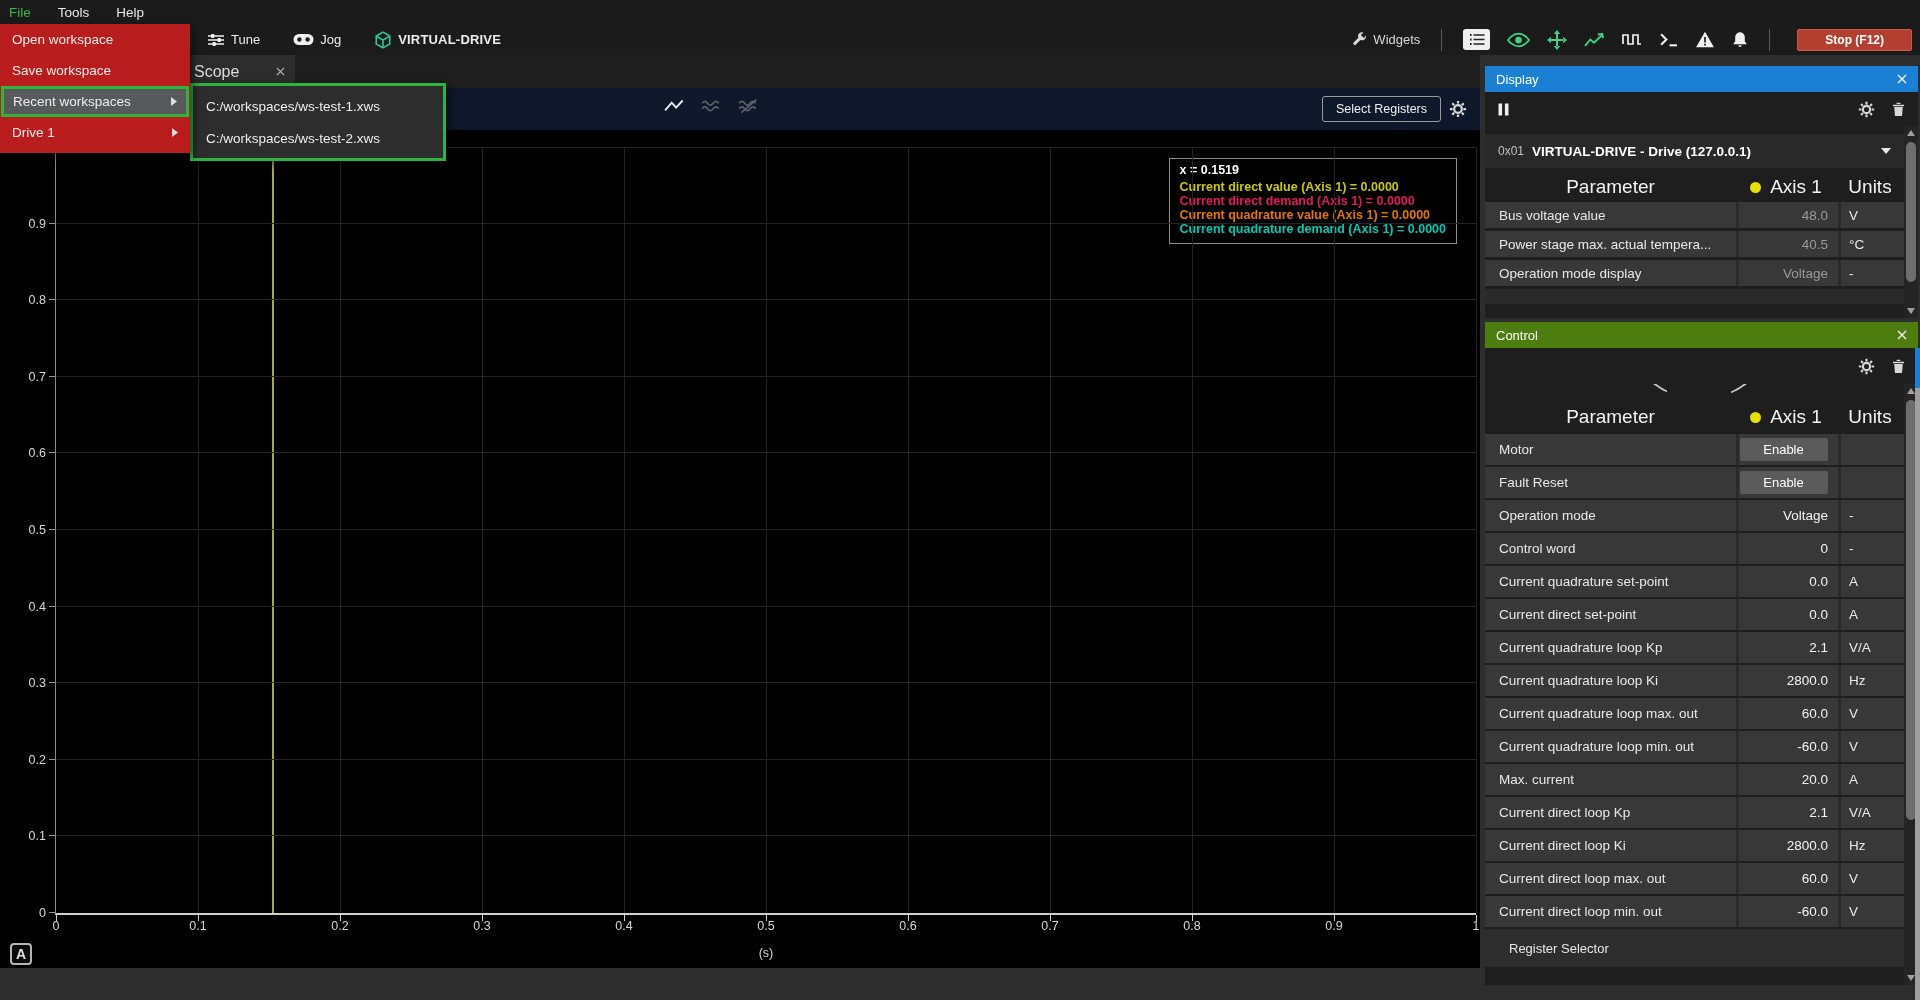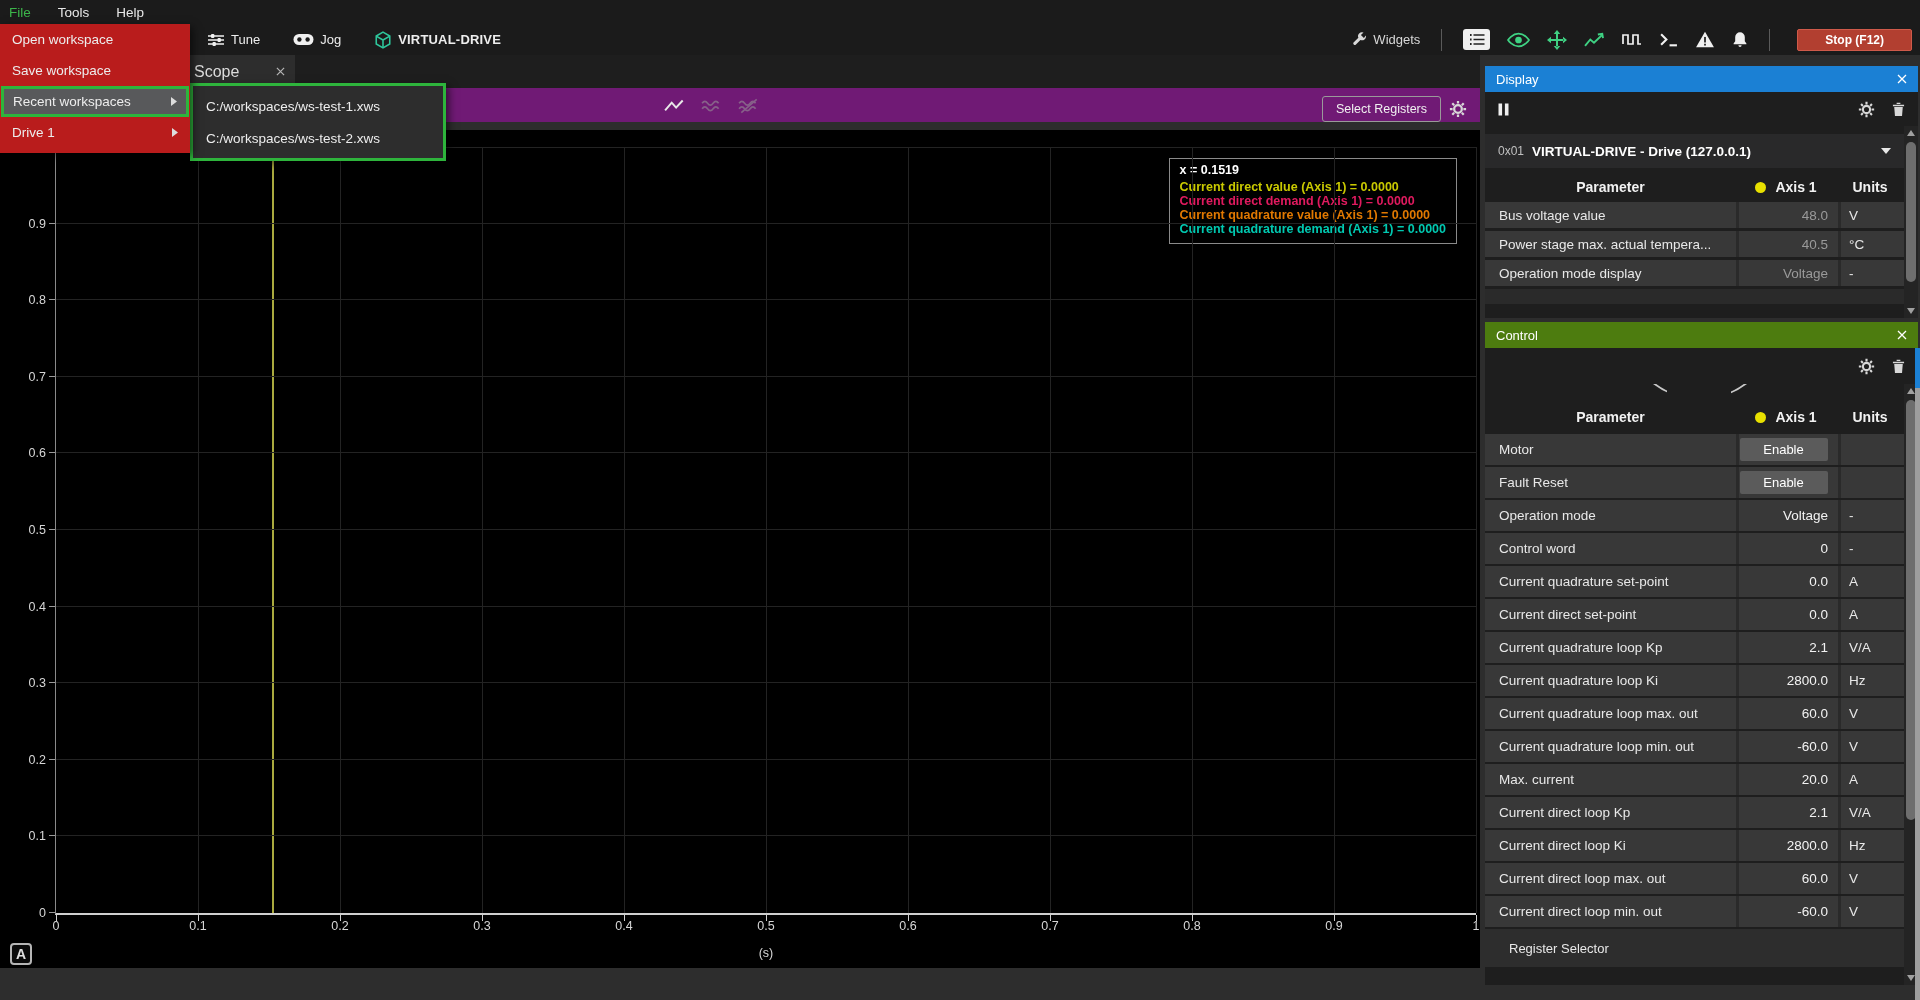--- a/index.html
+++ b/index.html
@@ -18,21 +18,21 @@
   .tb-btn.drive{font-weight:700;letter-spacing:.2px}
   .tb-right{margin-left:auto;display:flex;align-items:center;gap:17px;padding-right:8px}
   .vsep{width:1px;height:22px;background:#5a5a5a;margin:0 4px}
   .white-btn{width:27px;height:21px;background:#f0f0f0;border-radius:3px;display:flex;align-items:center;justify-content:center}
   .stop-btn{background:#b23f30;border:1px solid #cf5a4a;color:#fff;font-weight:700;font-size:12px;height:22px;padding:0 27px;border-radius:2px;font-family:inherit;margin-left:6px}
 
   
   .tabrow{position:absolute;left:0;top:55px;width:1480px;height:33px;background:#1e1e1e;z-index:4}
   .tab{position:absolute;left:182px;top:0;width:113px;height:33px;background:#2d2d2d;display:flex;align-items:center;padding:0 10px 0 12px;color:#dcdcdc;font-size:16px;box-sizing:border-box}
   .tab .tx{margin-left:auto;opacity:.85}
-  .scopebar{position:absolute;left:0;top:88px;width:1480px;height:34px;background:#701a75;z-index:3}
+  .scopebar{position:absolute;left:0;top:88px;width:1480px;height:42px;background:#0f172a;z-index:3}
   .sb-icons{position:absolute;left:664px;top:10px;display:flex;gap:15px;align-items:center}
   .sr-btn{position:absolute;right:39px;top:8px;height:26px;padding:0 13px;border:1px solid #9a9a9a;border-radius:3px;background:transparent;color:#f0f0f0;font-size:12.5px;font-family:inherit}
   .sb-gear{position:absolute;right:13px;top:12px}
 
   
   .chart{position:absolute;left:0;top:130px;width:1480px;height:838px;background:#000;z-index:1}
   .plot{position:absolute;left:55px;top:17px;width:1420px;height:766px;border-left:1px solid #8a8a8a;border-bottom:2px solid #cfcfcf;box-sizing:content-box}
   .gl-v{position:absolute;top:0;bottom:0;width:1px;background:#232323}
   .gl-h{position:absolute;left:0;right:0;height:1px;background:#232323}
   .tick-x{position:absolute;bottom:-8px;width:1px;height:6px;background:#cfcfcf}
@@ -63,21 +63,21 @@
   .p-header .px{margin-left:auto;cursor:pointer}
   .p-tools{display:flex;align-items:center;padding:0 13px;background:#1e1e1e;box-sizing:border-box}
   #display-panel .p-tools{height:34px}
   #control-panel .p-tools{height:36px}
   .p-tools .right{margin-left:auto;display:flex;gap:17px;align-items:center}
   .p-content{margin-right:14px;position:relative}
   .dev-row{height:34px;margin:8px 0 4px;background:#29292a;display:flex;align-items:center;padding:0 13px;box-sizing:border-box}
   .dev-id{color:#c0c0c0;font-size:12px;margin-right:8px}
   .dev-name{color:#fff;font-size:13.5px;font-weight:700}
   .dev-row .chev{margin-left:auto}
-  .thead{display:grid;grid-template-columns:251px 100px 1fr;align-items:center;color:#f2f2f2;font-weight:700;font-size:14px}
+  .thead{display:grid;grid-template-columns:251px 100px 1fr;align-items:center;color:#f2f2f2;font-weight:400;font-size:19px}
   #display-panel .thead{height:30px}
   #control-panel .thead{height:34px}
   .thead .h-param{text-align:center}
   .thead .h-axis{display:flex;align-items:center;justify-content:center;gap:9px}
   .thead .h-units{text-align:center}
   .dot{width:11px;height:11px;border-radius:50%;background:#e8e000}
   .prow{display:grid;grid-template-columns:251px 99px 67px;gap:3px;background:#2a2a2a}
   #display-panel .prow{height:26px;margin-bottom:3px}
   #control-panel .prow{height:31px;margin-bottom:2px}
   .pcell{background:#383838;display:flex;align-items:center;font-size:13.5px;color:#e8e8e8;box-sizing:border-box;overflow:hidden}

